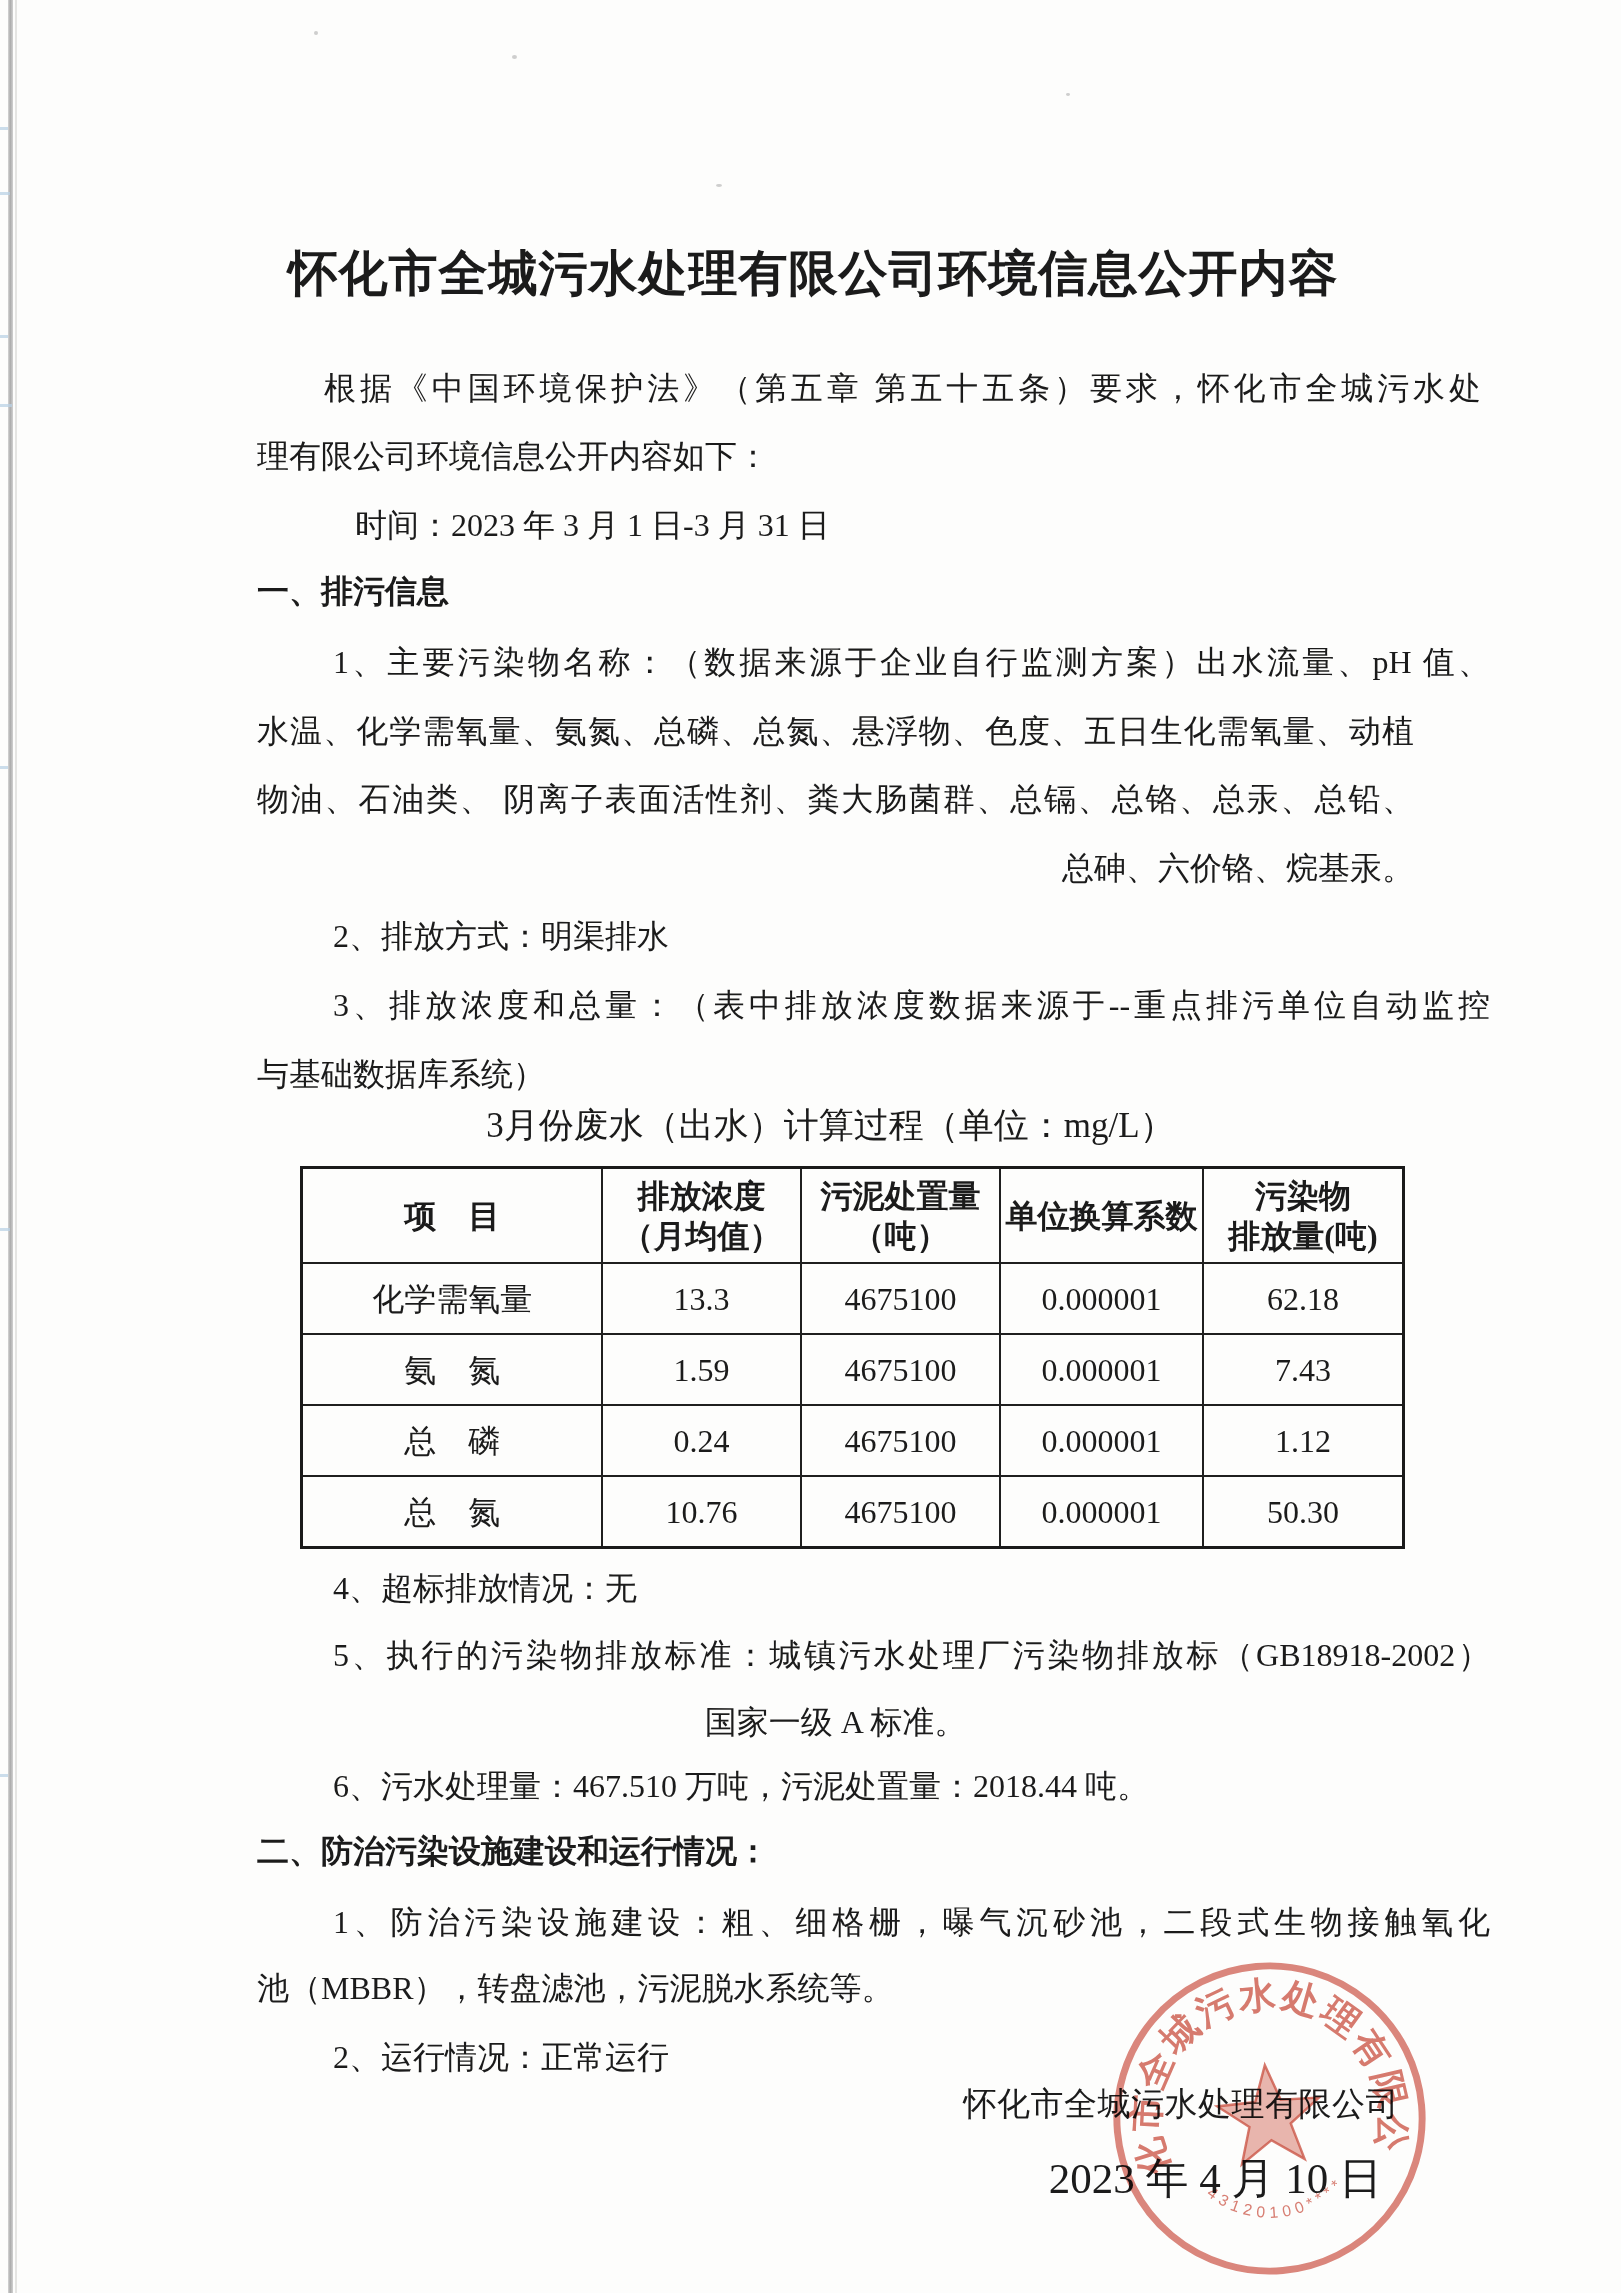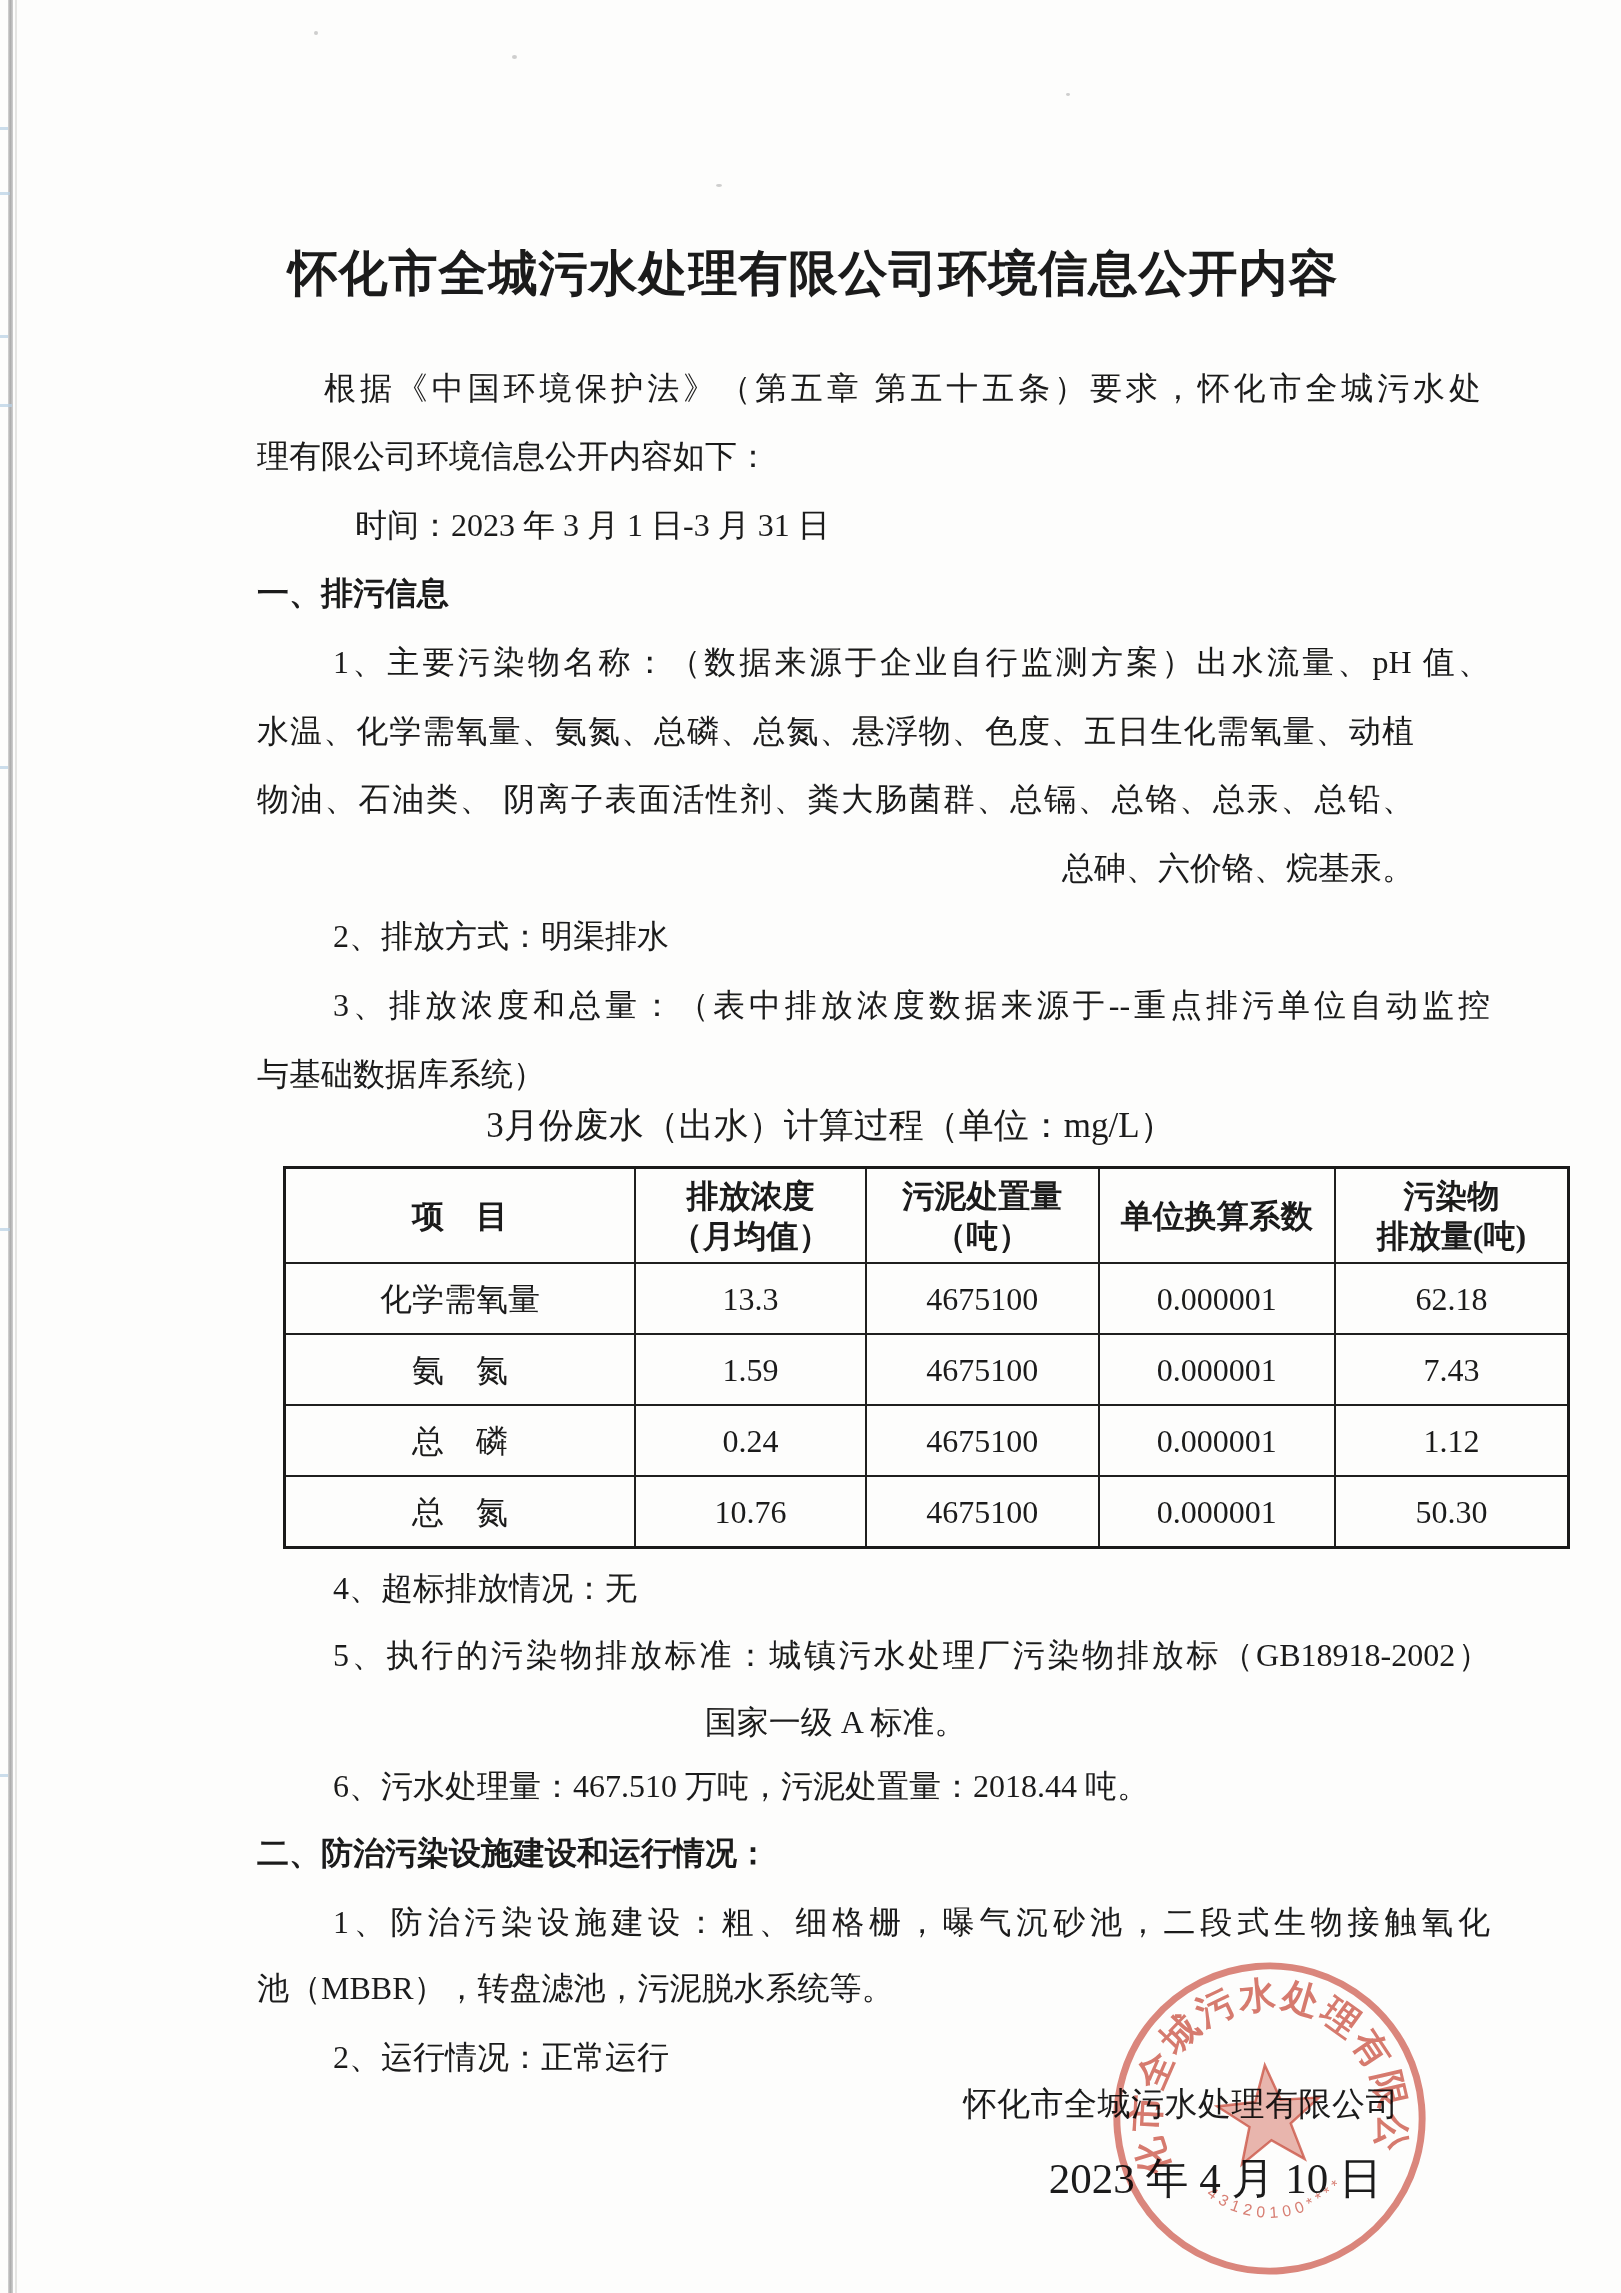--- a/index.html
+++ b/index.html
@@ -27,29 +27,29 @@
 
   .title {
     position: absolute; top: 241px; left: 147px; width: 1333px;
     font-size: 49px; font-weight: 700; text-align: center;
     letter-spacing: 1px; margin: 0;
   }
   .line {
     position: absolute; left: 257px; width: 1157px; height: 45px;
     font-size: 32px; line-height: 45px; white-space: pre-wrap;
   }
-  .line.bold { font-weight: 700; }
+  .line.bold { font-weight: 700; font-family: Liberation Mono, monospace; }
   .line.fill { text-align: justify; text-align-last: justify; }
 
   .table-title {
     position: absolute; top: 1102px; left: 257px; width: 1147px;
     font-size: 35px; font-weight: 400; text-align: center;
   }
   table.emission {
-    position: absolute; left: 283px; top: 1166px; width: 1287px;
+    position: absolute; left: 300px; top: 1166px; width: 1105px;
     border-collapse: collapse; table-layout: fixed;
     background: transparent;
   }
   table.emission th, table.emission td {
     border: 2.5px solid #1f1f1f;
     text-align: center; vertical-align: middle;
     font-size: 32px; padding: 0;
     white-space: pre-line; line-height: 1.25;
   }
   table.emission { border: 3.4px solid #1a1a1a; }

